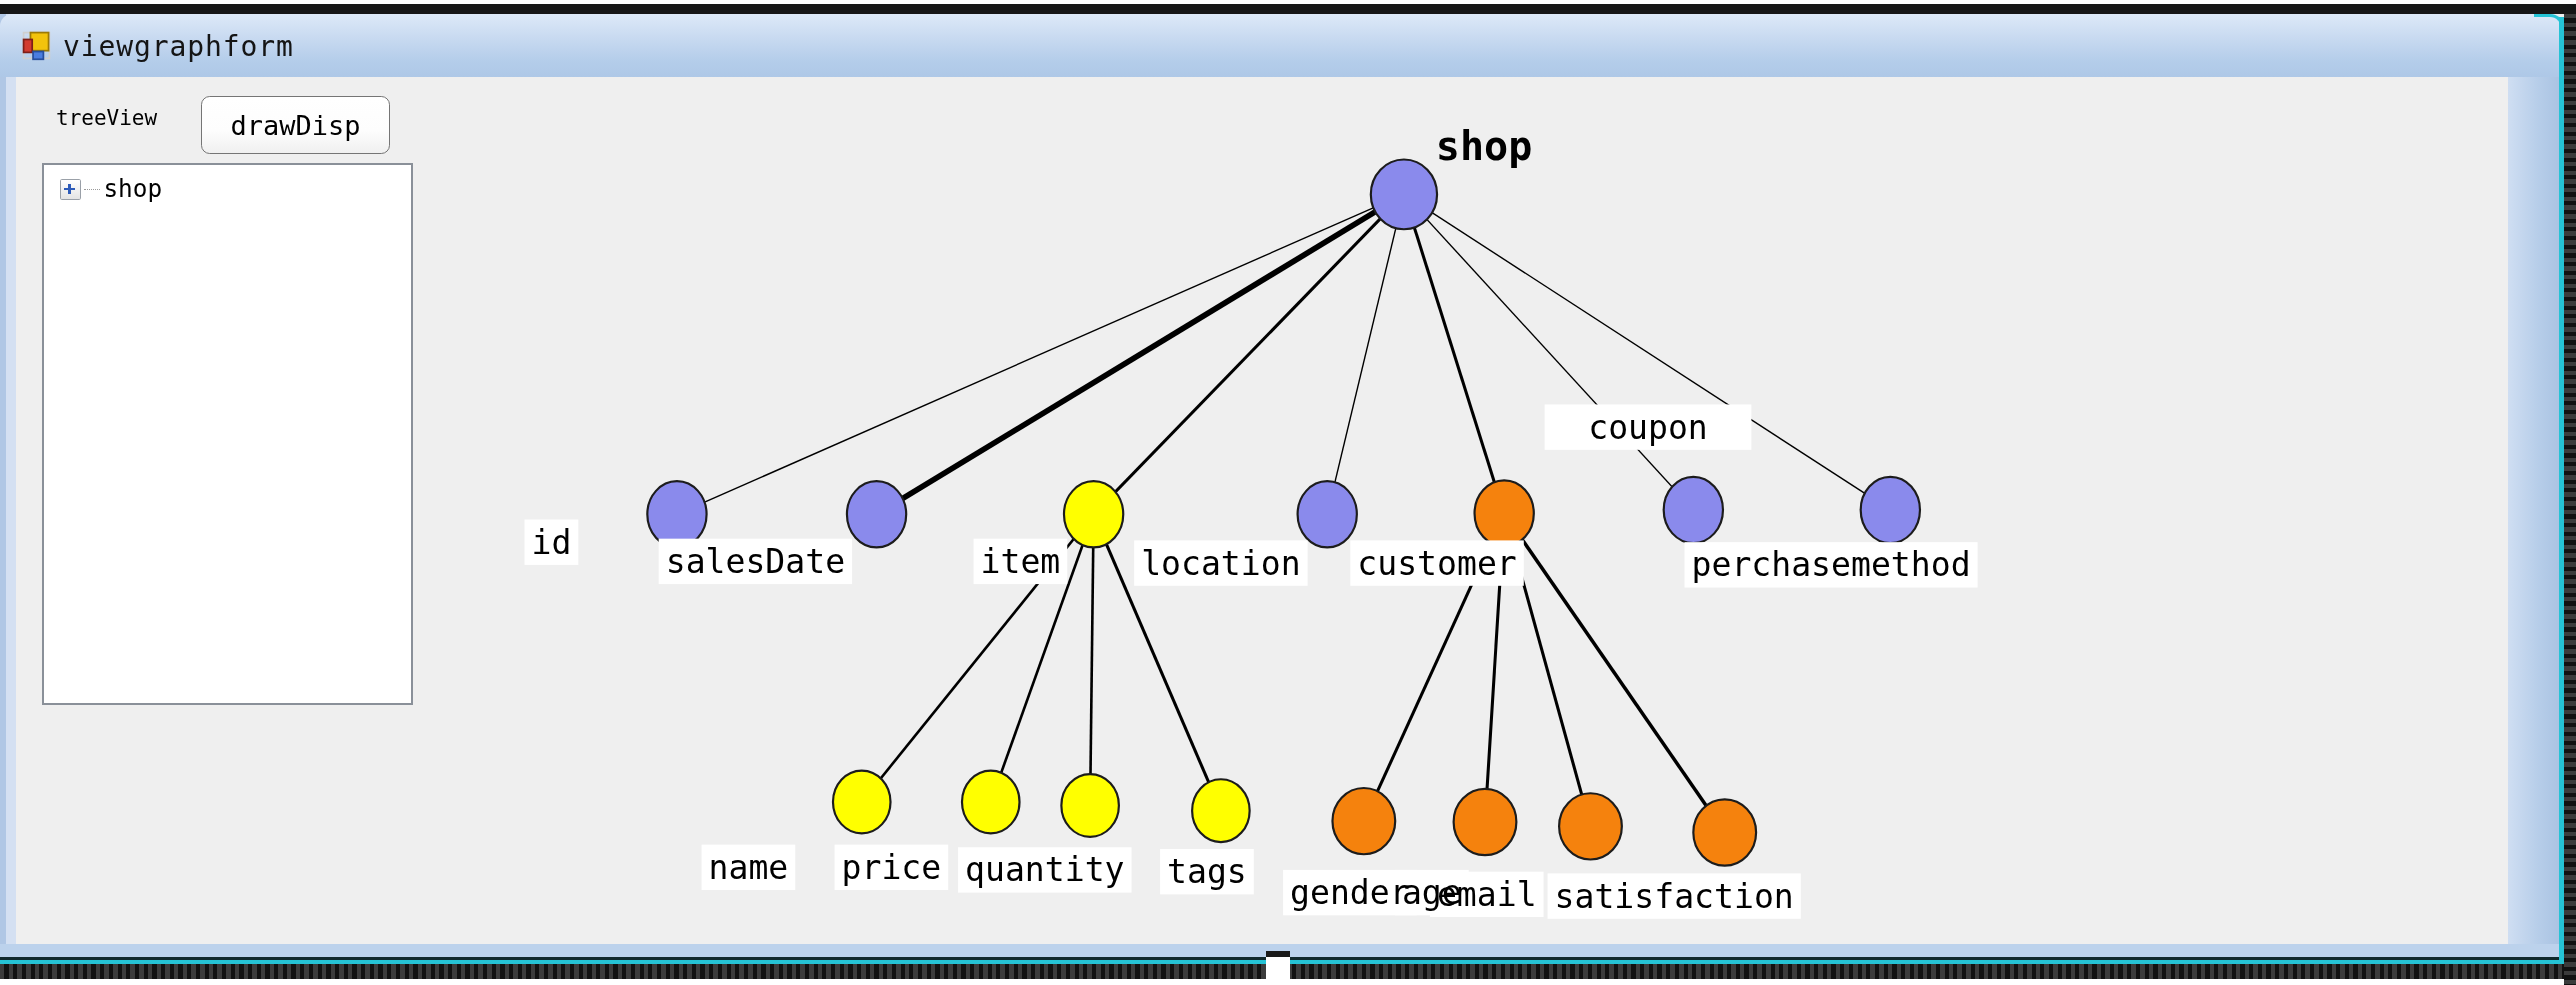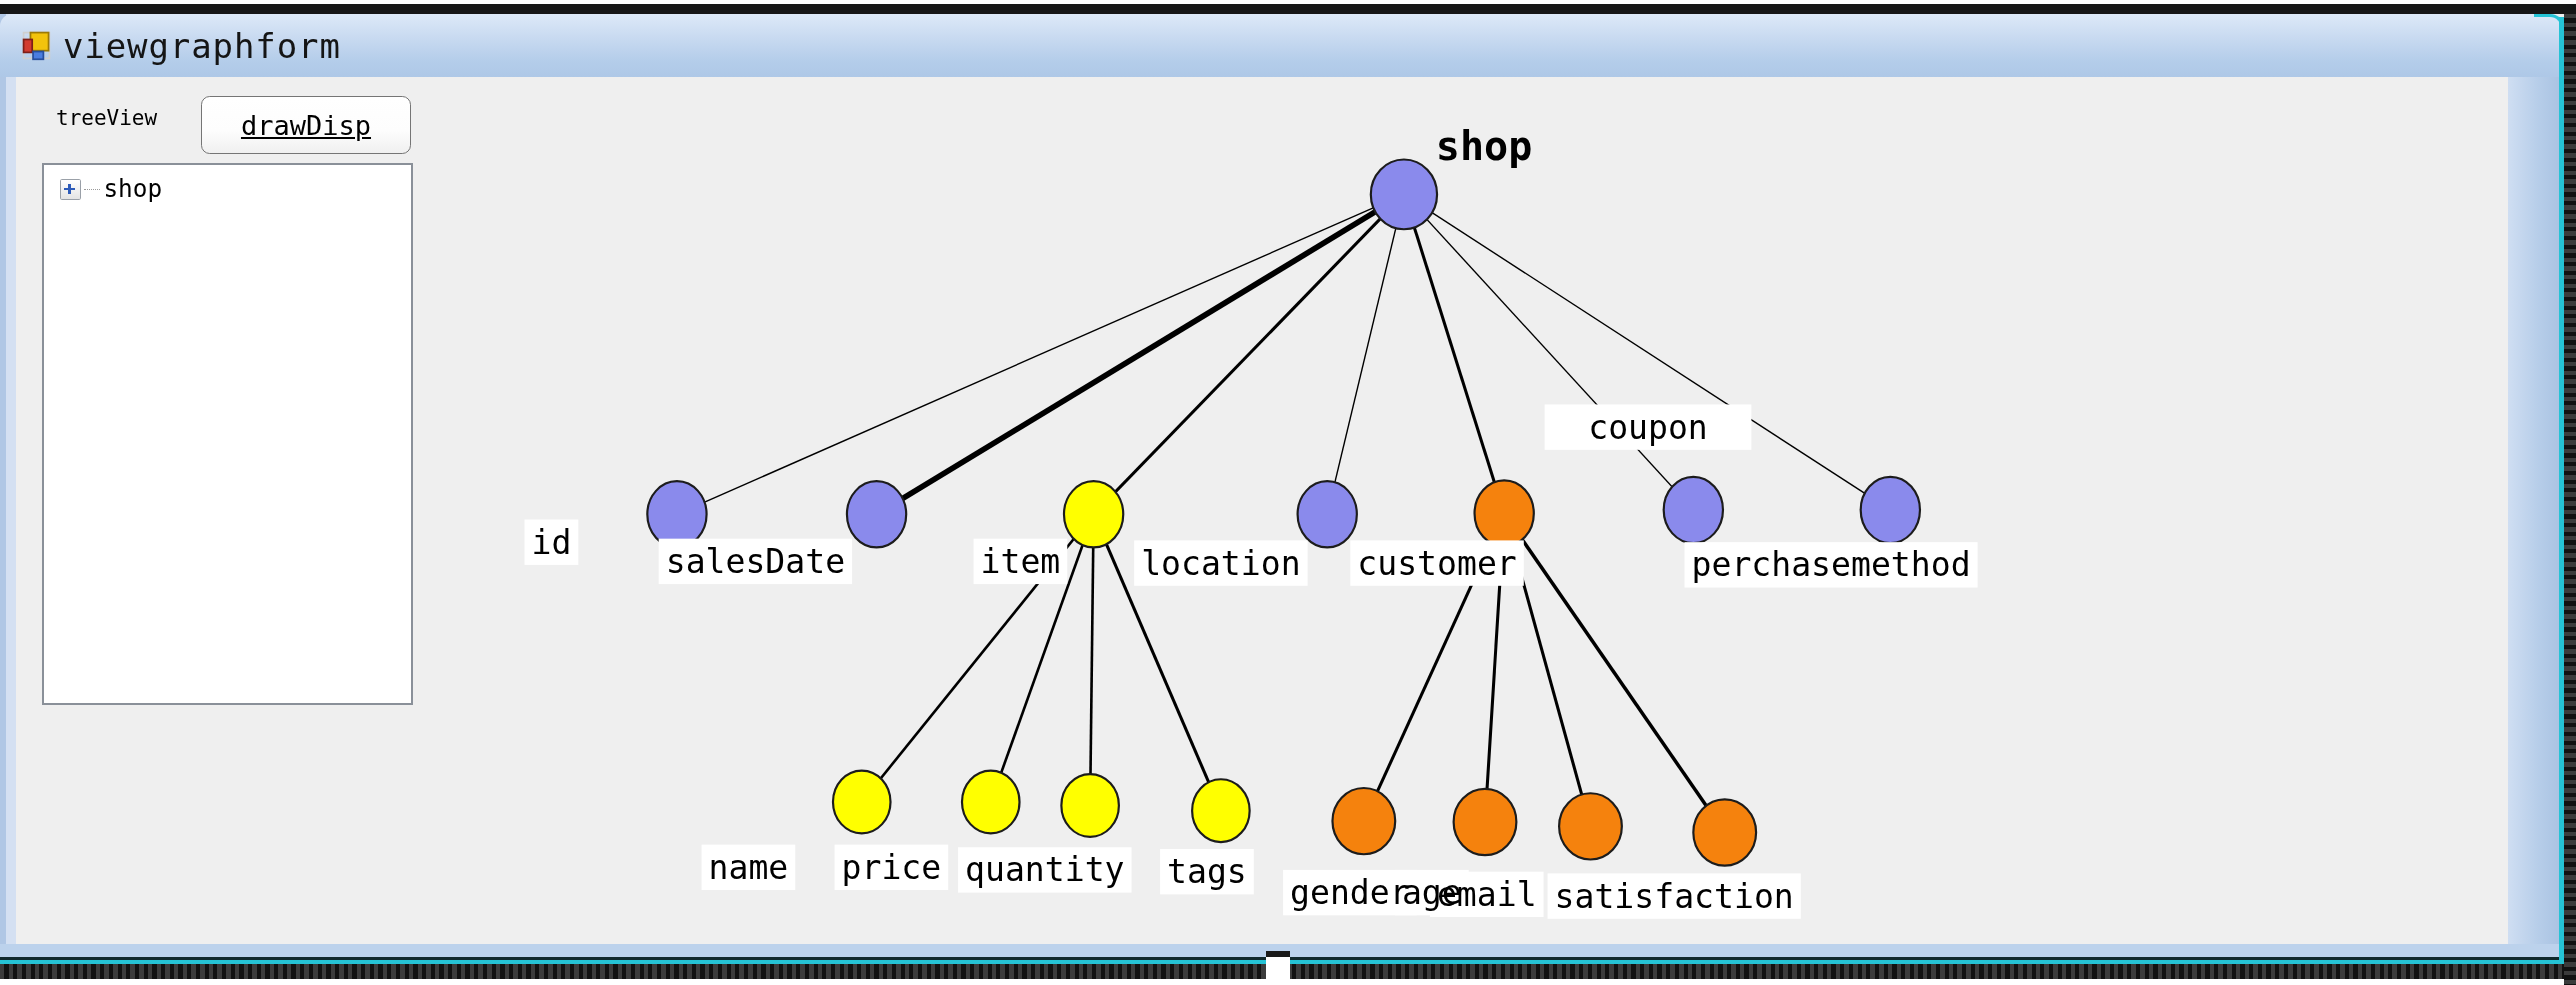--- a/index.html
+++ b/index.html
@@ -7,21 +7,21 @@
   body{font-family:"DejaVu Sans Mono", monospace;}
   .window{position:relative;width:2576px;height:985px;overflow:hidden;background:#efefef;}
 
   
   .top-white{position:absolute;left:0;top:0;width:2576px;height:3.5px;background:#ffffff;z-index:40;}
   .top-dark{position:absolute;left:0;top:3.5px;width:2576px;height:10.5px;background:#161616;z-index:40;}
   .titlebar{position:absolute;left:0;top:14px;width:2564px;height:63px;z-index:41;
     background:linear-gradient(#dde9f8 0%,#c7d9f0 40%,#b4cdea 75%,#aec8e7 100%);
     border-top-left-radius:12.2px;border-top-right-radius:12.2px;}
   .title-text{position:absolute;left:63px;top:50%;transform:translateY(-50%);
-    font-size:34px;color:#151515;letter-spacing:0.9px;}
+    font-size:28px;color:#151515;letter-spacing:0.9px;}
   .app-icon{position:absolute;left:21px;top:15.7px;width:31px;height:31px;}
 
   .win-btn{position:absolute;top:17.4px;height:41px;border-radius:6.1px;border:1.7px solid #7d92ad;
     background:linear-gradient(#f0f6fd 0%,#dcE9f7 45%,#c3d6ed 50%,#cfdff2 100%);
     box-shadow:inset 0 0 0 1.7px rgba(255,255,255,.8);cursor:default;}
   .btn-min{left:2313px;width:67px;}
   .btn-max{left:2389px;width:65px;}
   .btn-close{left:2462px;width:71px;border:1.7px solid #6e241b;
     background:linear-gradient(#efb2a5 0%,#da7560 45%,#c14b38 52%,#cd6b55 100%);
     box-shadow:inset 0 0 0 1.7px rgba(255,255,255,.45);}
@@ -49,24 +49,24 @@
     background:repeating-linear-gradient(90deg,#3c3c3c 0 4.4px,#121212 4.4px 8.7px);}
   .bottom-white{position:absolute;left:0;top:979px;width:2576px;height:6.1px;background:#ffffff;z-index:40;}
   .bottom-notch{position:absolute;left:1266px;top:957px;width:24.4px;height:22px;background:#ffffff;z-index:41;}
   .bottom-notch-cap{position:absolute;left:1266px;top:951px;width:24.4px;height:6.1px;background:#1a1a1a;z-index:41;}
 
   
   .panel{position:absolute;left:15.7px;top:77px;width:2492px;height:868px;background:#efefef;z-index:1;}
 
   
   .tv-label{position:absolute;left:56px;top:106px;font-size:21px;color:#000;z-index:30;}
-  .draw-btn{position:absolute;left:201px;top:96px;width:210px;height:58px;z-index:30;
+  .draw-btn{position:absolute;left:201px;top:96px;width:189px;height:58px;z-index:30;
     background:linear-gradient(#ffffff 0%,#fdfdfd 60%,#f0f0f0 100%);
     border:1.7px solid #757575;border-radius:8.7px;cursor:default;
-    display:flex;align-items:center;justify-content:center;font-size:27px;color:#000;text-decoration:underline;}
+    display:flex;align-items:center;justify-content:center;font-size:27px;color:#000;}
 
   
   .treeview{position:absolute;left:42px;top:163px;width:371px;height:542px;background:#ffffff;
     border:2.6px solid #8a9099;z-index:30;}
   .tv-row{position:absolute;left:15.7px;top:7px;height:35px;display:flex;align-items:center;cursor:default;}
   .plusbox{position:relative;width:21px;height:21px;border:1.7px solid #9aa0a8;border-radius:1.7px;
     background:linear-gradient(#ffffff,#e4e4e4);flex:0 0 auto;}
   .plusbox::before{content:"";position:absolute;left:3.5px;top:7.8px;width:10.5px;height:2.6px;background:#2d5bb9;}
   .plusbox::after{content:"";position:absolute;left:7.4px;top:3.5px;width:2.6px;height:10.5px;background:#2d5bb9;}
   .tv-dots{width:15.7px;height:0;border-top:1.7px dotted #9a9a9a;margin:0 3.5px;flex:0 0 auto;}

